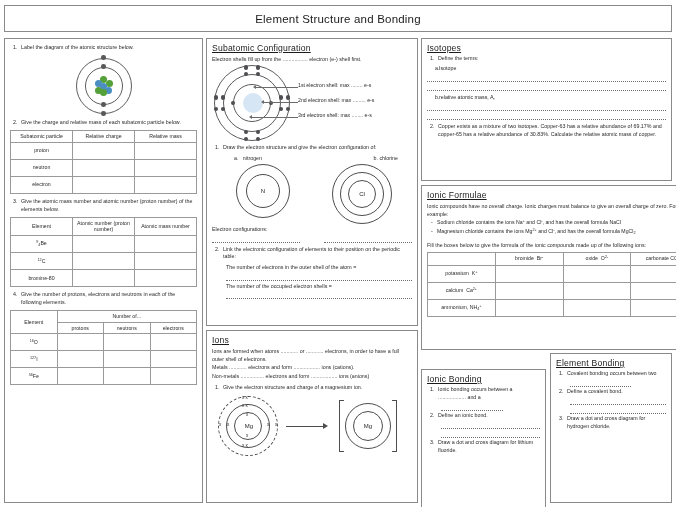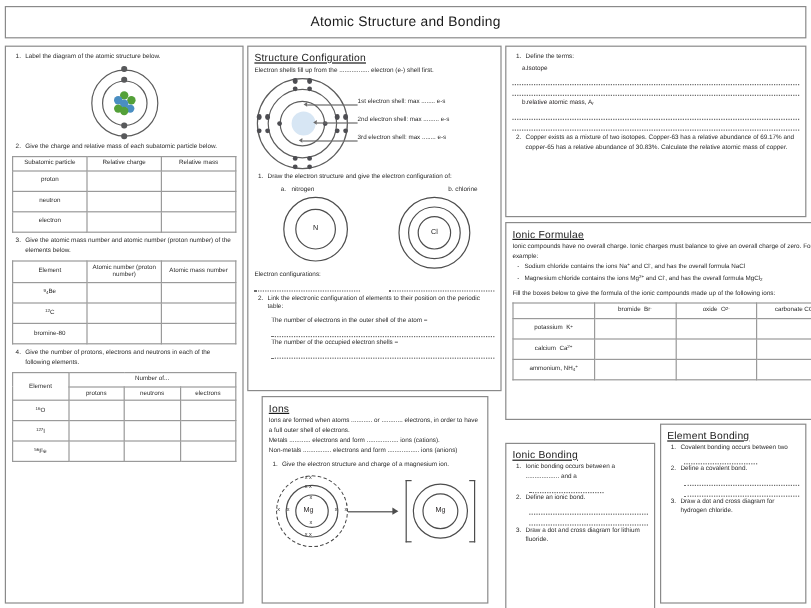--- a/index.html
+++ b/index.html
@@ -317,21 +317,21 @@
   sub { font-size: 72%; vertical-align: -0.22em; }
   sup { font-size: 72%; vertical-align: 0.42em; }
   .eq-row { display: flex; justify-content: space-between; }
 </style>
 </head>
 <body>
 
 <div class="page">
 
   <div class="title-bar">
-    <div class="title-text">Atomic Structure and Bonding</div>
+    <div class="title-text">Element Structure and Bonding</div>
   </div>
 
   <div class="col panel" style="left:4px; top:38px; width:199px; height:465px;">
 
     <ul class="ol">
       <li>
         <span class="num">1.</span>
         <span class="body">Label the diagram of the atomic structure below.</span>
       </li>
     </ul>
@@ -452,21 +452,21 @@
         <td><sup>56</sup>Fe</td>
         <td class="blank"></td>
         <td class="blank"></td>
         <td class="blank"></td>
       </tr>
     </tbody>
       </table>
   </div>
 
   <div class="col panel" style="left:206px; top:38px; width:212px; height:288px;">
-    <div class="sec-title">Structure Configuration</div>
+    <div class="sec-title">Subatomic Configuration</div>
     <div class="txt">Electron shells fill up from the ................. electron (e-) shell first.</div>
 
     <div class="shelldiag">
       <div class="sd-core">
         <div class="ring" style="left:0px;  top:0px;  width:76px; height:76px;"></div>
         <div class="ring" style="left:9px;  top:9px;  width:58px; height:58px;"></div>
         <div class="ring" style="left:19px; top:19px; width:38px; height:38px;"></div>
         <div class="sd-nuc"></div>
 
         <div class="sd-dot" style="left:16.8px; top:35.8px;"></div>
@@ -547,21 +547,21 @@
         <span class="num">2.</span>
         <span class="body">Link the electronic configuration of elements to their position on the periodic table:</span>
       </li>
     </ul>
     <div class="txt" style="padding-left:14px;">The number of electrons in the outer shell of the atom =</div>
     <div class="dotline" style="margin-left:14px;"></div>
     <div class="txt" style="padding-left:14px;">The number of the occupied electron shells =</div>
     <div class="dotline" style="margin-left:14px;"></div>
   </div>
 
-  <div class="col panel" style="left:218px; top:330px; width:189px; height:173px;">
+  <div class="col panel" style="left:206px; top:330px; width:212px; height:173px;">
     <div class="sec-title">Ions</div>
     <div class="txt">Ions are formed when atoms ............ or ............ electrons, in order to have a full outer shell of electrons.</div>
     <div class="txt">Metals ............ electrons and form .................. ions (cations).</div>
     <div class="txt">Non-metals ................ electrons and form .................. ions (anions)</div>
 
     <ul class="ol" style="margin-top:4px;">
       <li>
         <span class="num">1.</span>
         <span class="body">Give the electron structure and charge of a magnesium ion.</span>
       </li>
@@ -595,20 +595,21 @@
           <div class="c" style="left:0px; top:0px;  width:46px; height:46px;"></div>
           <div class="c" style="left:8px; top:8px;  width:30px; height:30px;"></div>
           <div class="lbl">Mg</div>
         </div>
         <div class="brk r"></div>
       </div>
     </div>
   </div>
 
   <div class="col panel" style="left:421px; top:38px; width:251px; height:143px;">
+    <div class="sec-title">Isotopes</div>
     <ul class="ol">
       <li>
         <span class="num">1.</span>
         <span class="body">Define the terms:</span>
       </li>
     </ul>
     <ul class="sub-ol">
       <li>
         <span class="num">a.</span>
         <span>Isotope</span>

